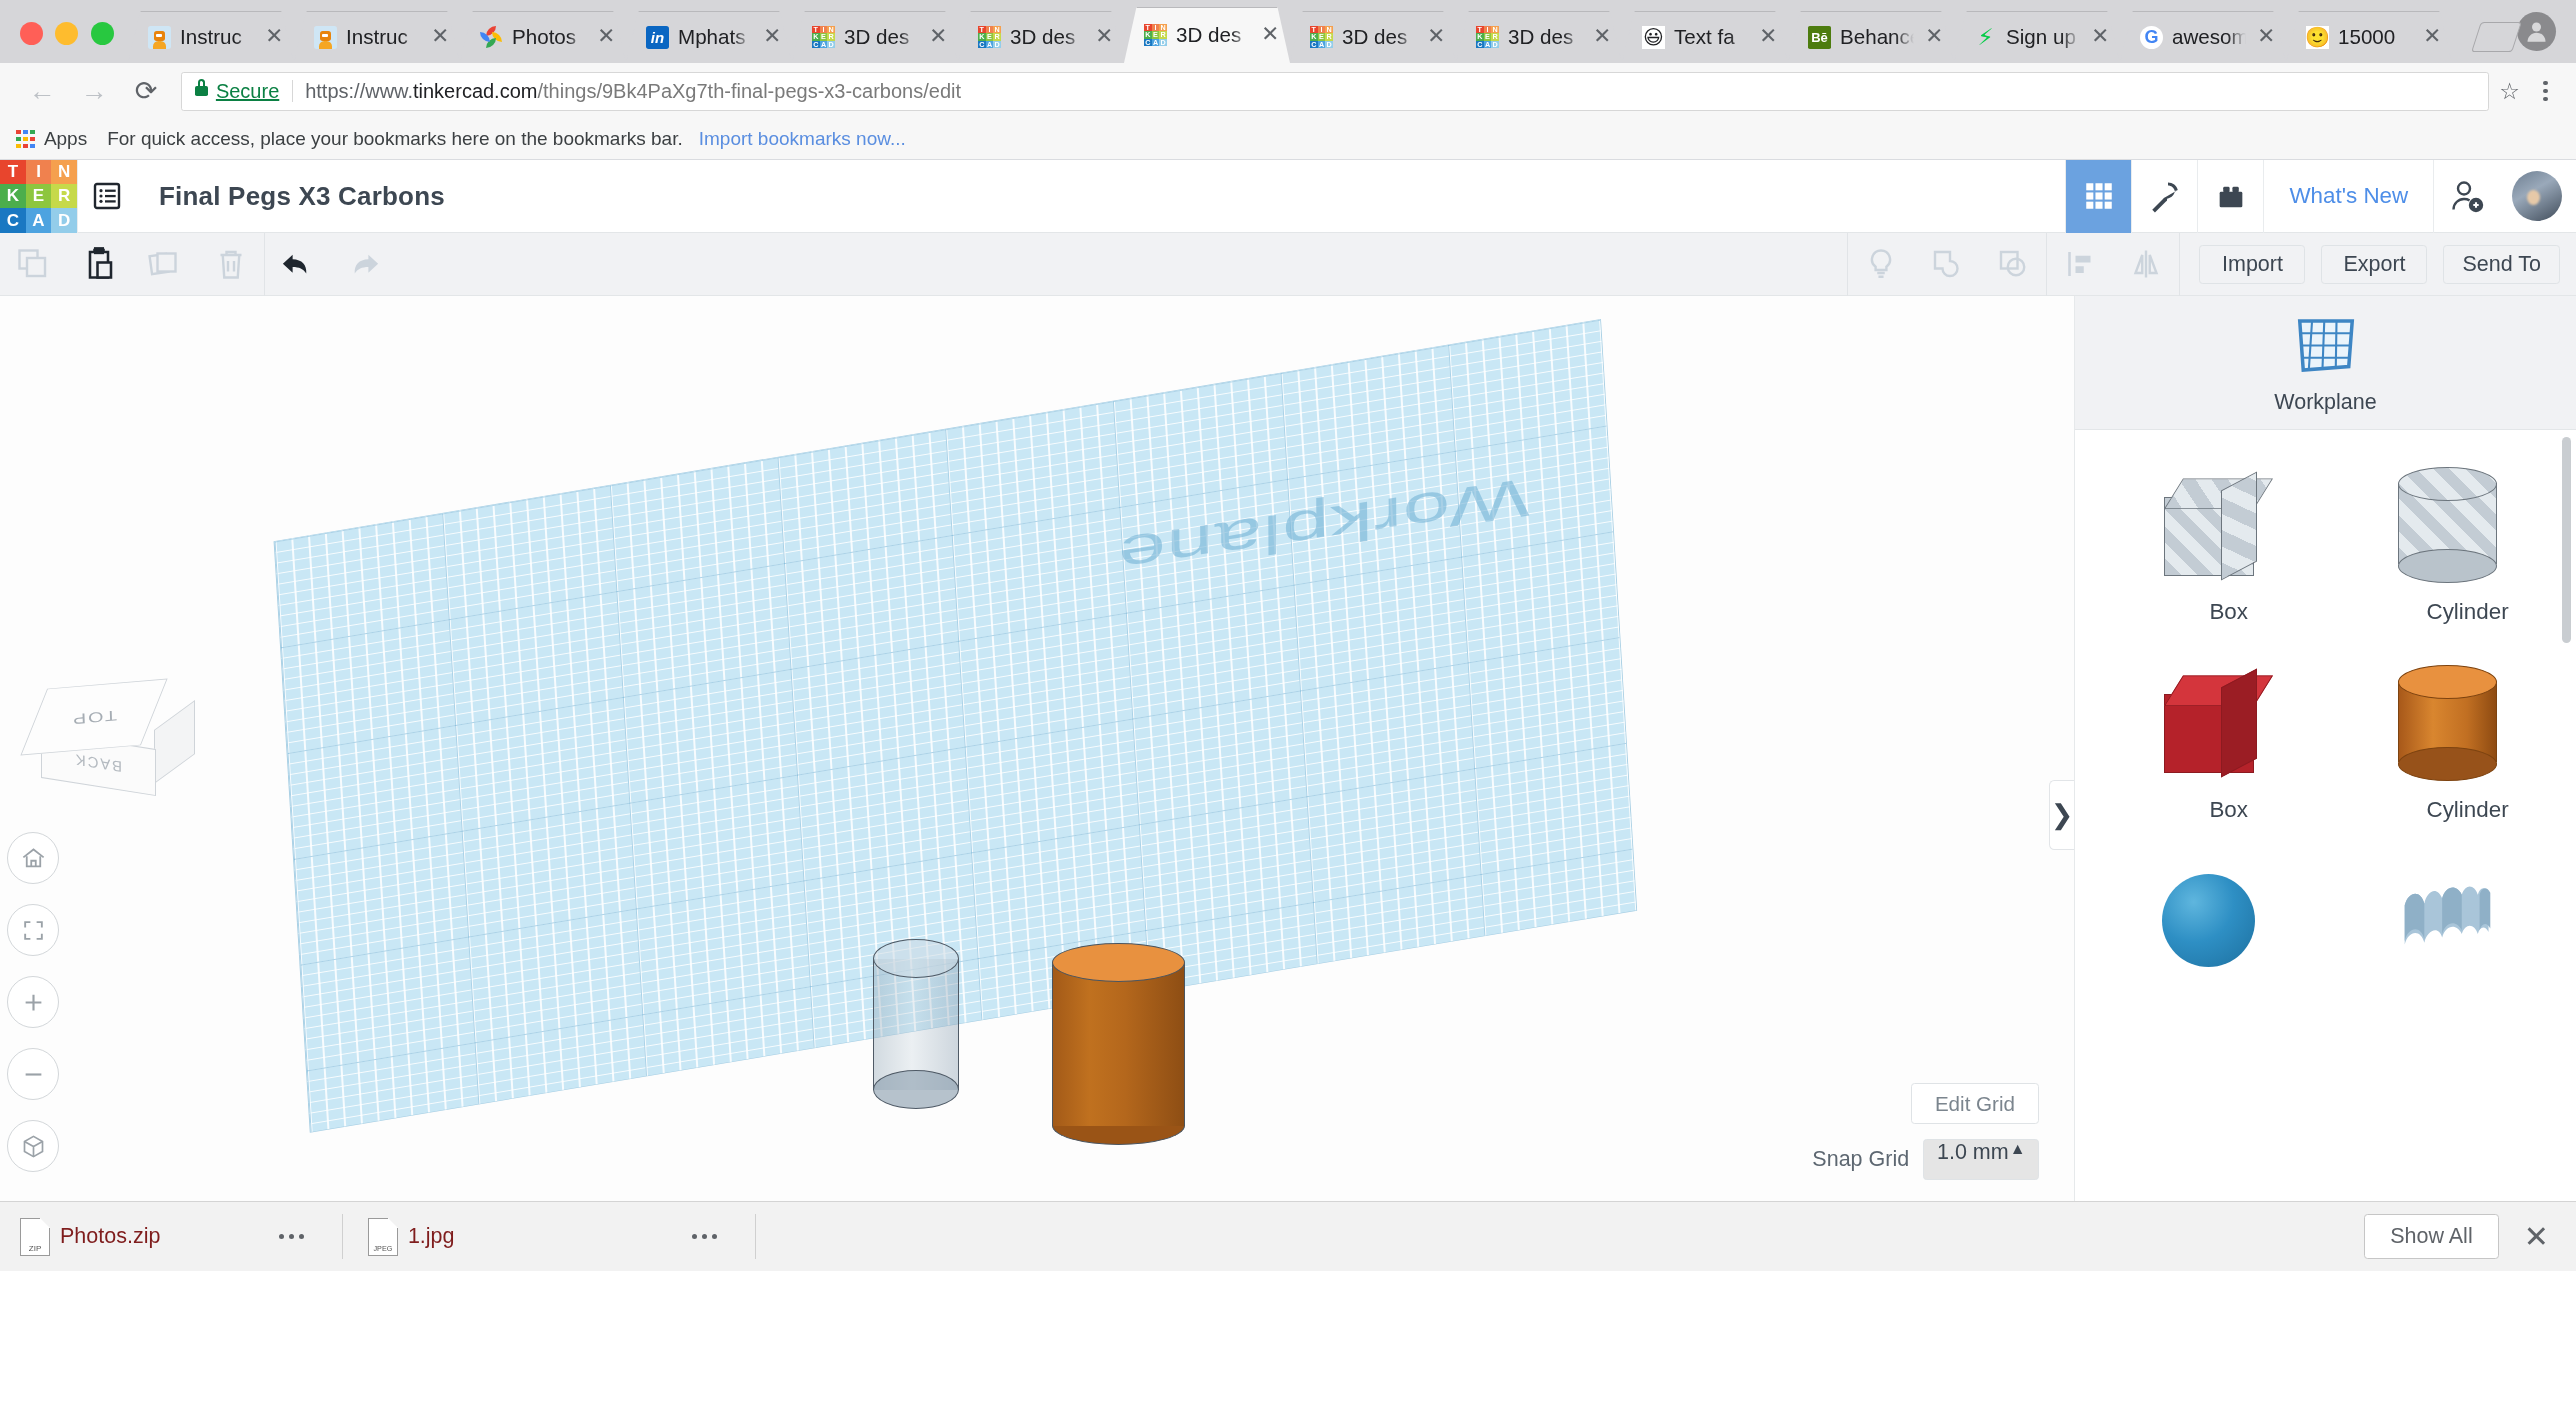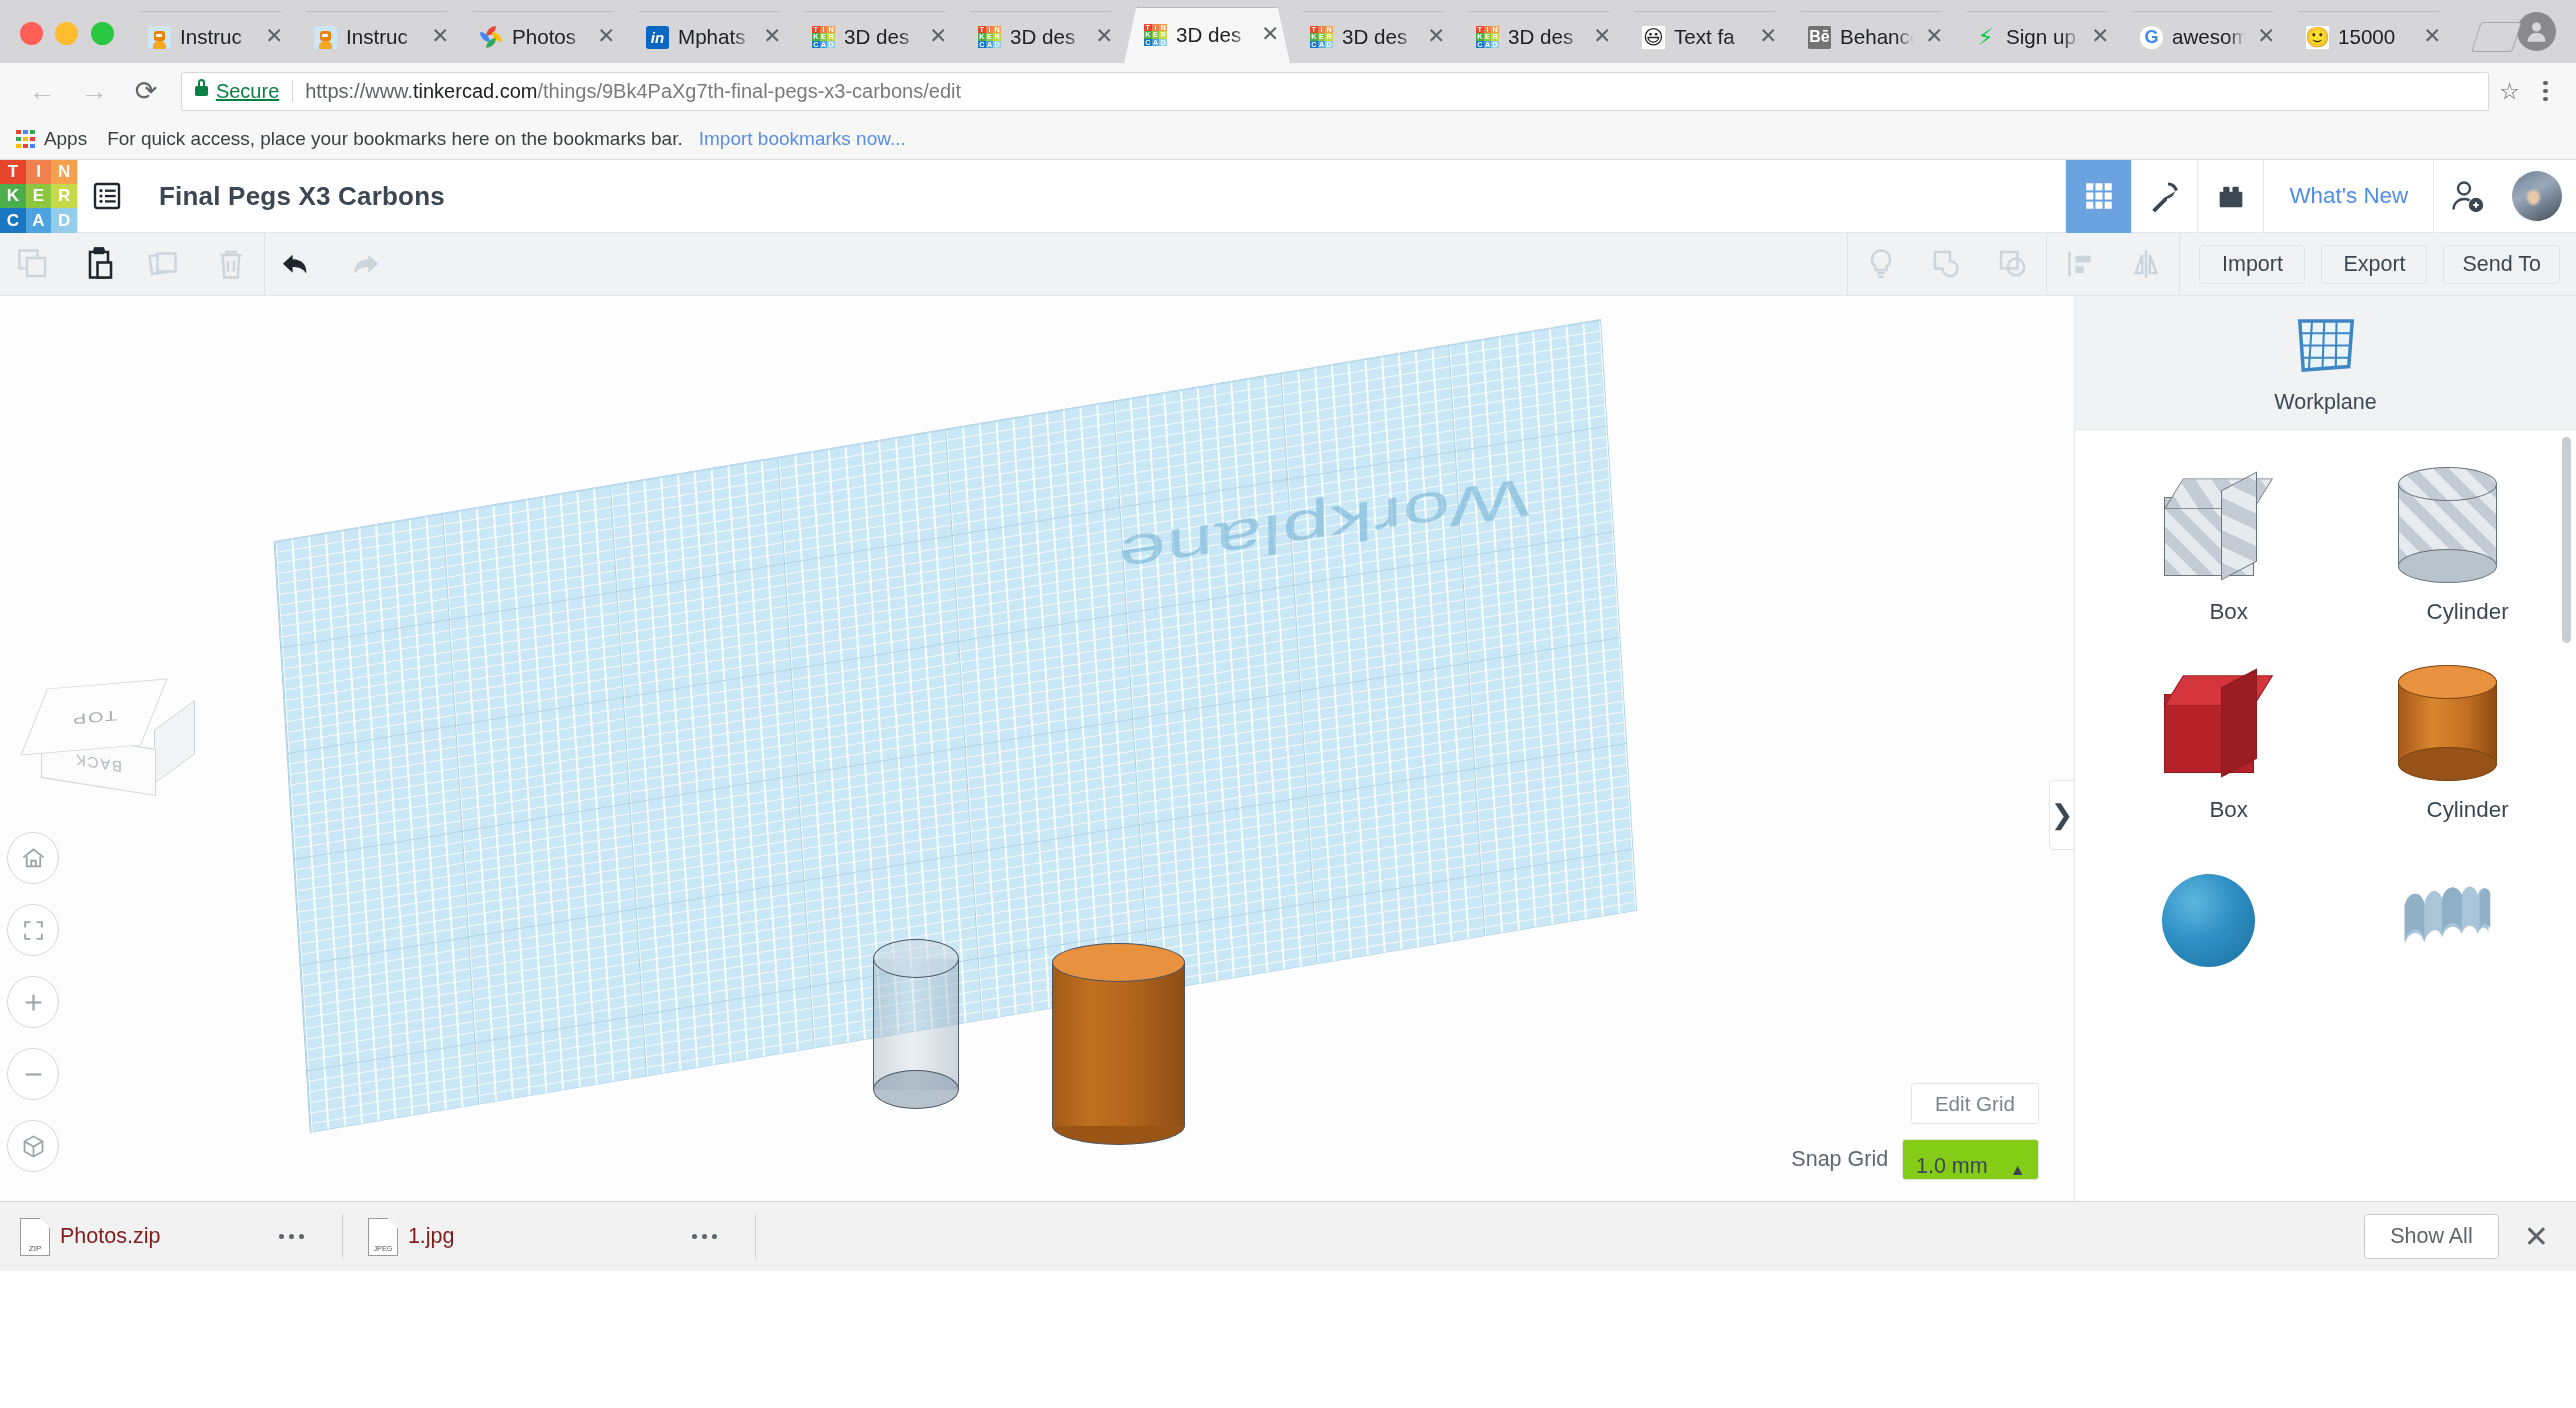--- a/index.html
+++ b/index.html
@@ -78,21 +78,21 @@
     content:""; position:absolute; left:3.1px; top:-6.3px; width:6.3px; height:2.7px;
     background:#fff; border-radius:0.9px;
   }
   .fav-photos { position: relative; }
   .fav-photos s {
     position:absolute; width:10px; height:10px; border-radius: 10px 0 10px 0; display:block;
   }
   .fav-li { background:#0a66c2; color:#fff; font-weight:bold; font-size:15px;
     display:flex; align-items:center; justify-content:center; border-radius:2.7px; font-style: italic;}
   .fav-smiley { background:#fff; display:flex; align-items:center; justify-content:center; font-size:20px; line-height:1;}
-  .fav-be { background:#737373; color:#fff; font-size:16px; font-weight:bold;
+  .fav-be { background:#4d7c0f; color:#fff; font-size:13px; font-weight:bold;
     display:flex; align-items:center; justify-content:center; border-radius:1.8px;}
   .fav-deviant { color:#05cc47; font-size:23px; font-weight:bold; line-height:0.9; display:flex;
     align-items:center; justify-content:center; font-style:italic;}
   .fav-google { background:#fff; border-radius:50%; display:flex; align-items:center; justify-content:center;
     font-size:18px; font-weight:bold; color:#4285f4; line-height:1;}
 
   .newtab-btn {
     width: 41px; height: 30px; margin: 0 0 10.7px 5.4px;
     border: 0.9px solid #a8a8ab; border-radius: 3.6px;
     background: #d6d6d9;
@@ -264,22 +264,22 @@
 
   .grid-controls { position:absolute; right:537px; bottom:21.5px; text-align:right; }
   .edit-grid-btn {
     display:inline-flex; align-items:center; justify-content:center;
     height:41px; padding: 0 23px; border:0.9px solid #dfe3e6; border-radius:3.6px;
     background:#fff; color:#7b858e; font-size:20.6px; margin-bottom:14.3px;
   }
   .snap-row { display:flex; align-items:center; justify-content:flex-end; gap:14.3px; }
   .snap-label { color:#5d6771; font-size:21.5px; }
   .snap-select {
-    height:41px; padding:0 12.5px; border:0.9px solid #dfe3e6; border-radius:3.6px; background:#84cc16;
-    display:flex; align-items:flex-end; gap:22px; color:#3d4752; font-size:21.5px;
+    height:41px; padding:0 12.5px; border:0.9px solid #dfe3e6; border-radius:3.6px; background:#e5e5e5;
+    display:flex; align-items:flex-start; gap:1px; color:#3d4752; font-size:21.5px;
   }
 
   
   .shapes-panel {
     position:absolute; right:0; top:0; width:502px; height:905px;
     background:#fff; border-left:0.9px solid #e6e9eb;
     display:flex; flex-direction:column;
   }
   .panel-top { display:flex; background:#f1f2f4; border-bottom:0.9px solid #e3e6e8; }
   .panel-tool { flex:1; padding: 18px 0 14.3px; display:flex; flex-direction:column;

